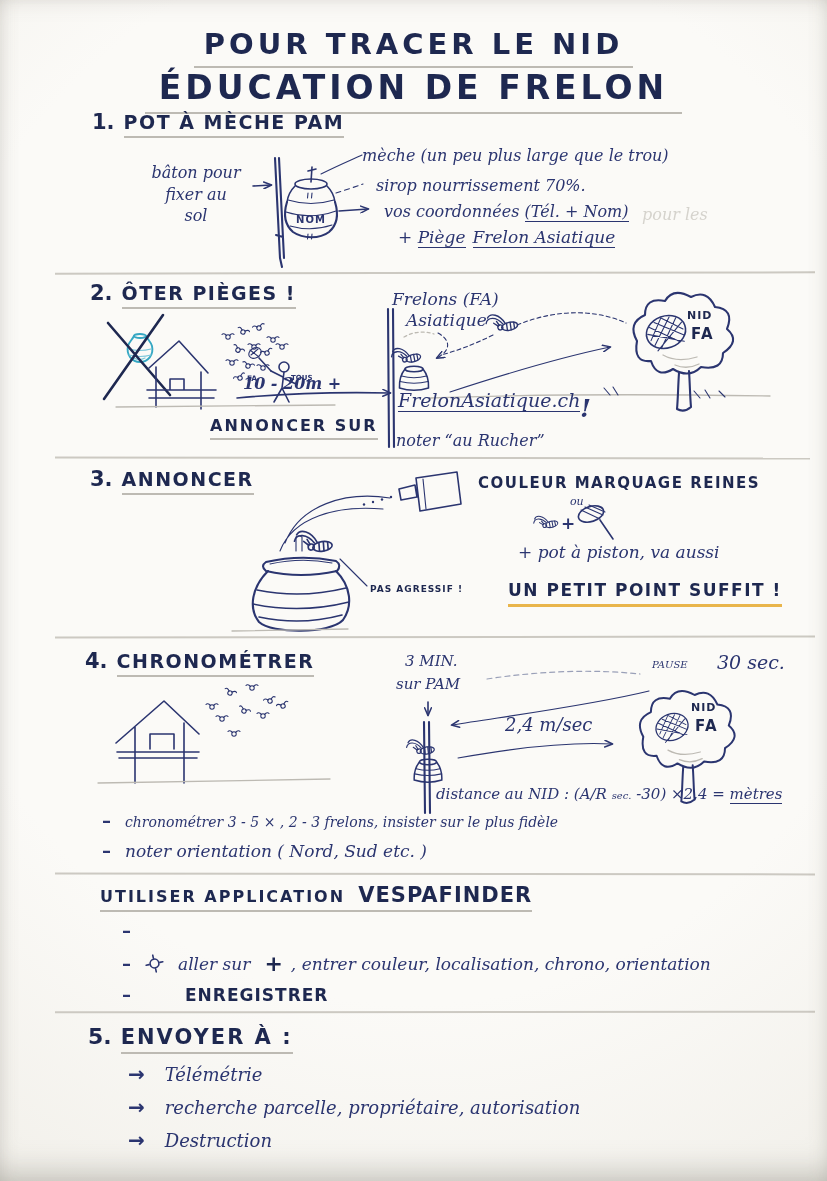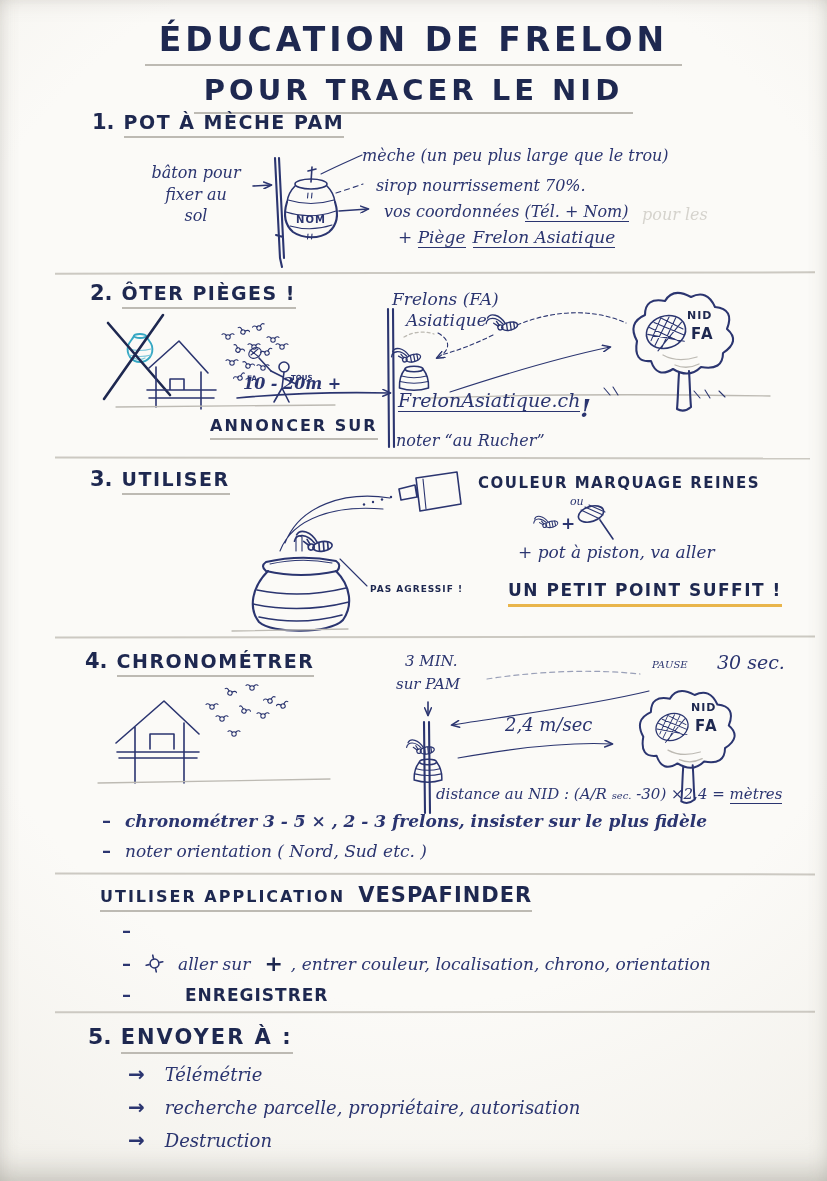--- a/index.html
+++ b/index.html
@@ -74,22 +74,22 @@
     <g id="g-nest">
       <g transform="rotate(-20)">
         <ellipse class="ink15" cx="0" cy="0" rx="20" ry="16" fill="#f3f1ec"></ellipse>
         <path class="ink1" d="M-14,-10 L10,14 M-18,-4 L14,15 M-8,-13 L16,9 M0,-15 L17,3 M14,-10 L-10,14 M18,-4 L-14,15 M8,-13 L-15,9 M0,-15 L-17,3"></path>
       </g>
     </g>
   </defs>
 </svg>
 
 <div class="title-wrap">
+  <div><span class="title2">POUR TRACER LE NID</span></div>
   <div><span class="title1">ÉDUCATION DE FRELON</span></div>
-  <div><span class="title2">POUR TRACER LE NID</span></div>
 </div>
 
 <div class="abs" style="left:92px;top:110px;">
   <span class="h-num">1.</span><span class="caps h-txt u-pencil">POT À MÈCHE PAM</span>
 </div>
 
 <div class="abs cursive" style="left:140px;top:162px;width:112px;text-align:center;font-size:16px;line-height:1.35;">
   <div>bâton pour</div>
   <div>fixer au</div>
   <div>sol</div>
@@ -194,21 +194,21 @@
 <div class="abs caps" style="left:687px;top:309px;font-size:11px;letter-spacing:1px;">NID</div>
 <div class="abs caps" style="left:691px;top:325px;font-size:15px;">FA</div>
 <div class="abs caps u-pencil" style="left:210px;top:416px;font-size:16px;letter-spacing:2px;">ANNONCER SUR</div>
 <div class="abs cursive u-ink" style="left:398px;top:389px;font-size:19px;">FrelonAsiatique.ch</div>
 <div class="abs cursive" style="left:580px;top:394px;font-size:25px;font-weight:700;">!</div>
 <div class="abs cursive" style="left:396px;top:431px;font-size:16px;">noter “au Rucher”</div>
 
 <div class="rule" style="left:55px;top:457px;width:755px;transform:rotate(0.08deg);"></div>
 
 <div class="abs" style="left:90px;top:467px;">
-  <span class="h-num">3.</span><span class="caps h-txt u-pencil">UTILISER</span>
+  <span class="h-num">3.</span><span class="caps h-txt u-pencil">ANNONCER</span>
 </div>
 
 <svg class="abs" style="left:0;top:465px;" width="827" height="175" viewBox="0 0 827 175">
   <g>
     <path class="ink15" d="M416,13 L457,7 L461,39 L420,46 Z M399,24 L415,20 L417,32 L401,35 Z"></path>
     <path class="ink1" d="M423,14 L426,44"></path>
     <circle class="fillInk" cx="391" cy="32" r="1.2"></circle>
       <circle class="fillInk" cx="382" cy="34.5" r="1.2"></circle>
     <circle class="fillInk" cx="373" cy="37" r="1.2"></circle>
       <circle class="fillInk" cx="364" cy="39.5" r="1.2"></circle>
@@ -233,21 +233,21 @@
     <ellipse class="ink15" cx="591" cy="49" rx="13" ry="7.5" transform="rotate(-18 591 49)"></ellipse>
     <path class="ink1" stroke-width="0.9" d="M581,45 L600,54 M585,42 L603,50 M589,40 L605,47"></path>
     <path class="ink15" d="M600,55 L613,74"></path>
   </g>
 </svg>
 
 <div class="abs caps" style="left:370px;top:584px;font-size:9px;letter-spacing:1px;">PAS AGRESSIF !</div>
 <div class="abs caps" style="left:478px;top:474px;font-size:15px;letter-spacing:1.5px;">COULEUR MARQUAGE REINES</div>
 <div class="abs cursive" style="left:570px;top:495px;font-size:11px;">ou</div>
 <div class="abs cursive" style="left:561px;top:513px;font-size:17px;font-weight:700;">+</div>
-<div class="abs cursive" style="left:518px;top:542px;font-size:17px;">+ pot à piston, va aller</div>
+<div class="abs cursive" style="left:518px;top:542px;font-size:17px;">+ pot à piston, va aussi</div>
 <div class="abs caps u-yellow" style="left:508px;top:580px;font-size:17px;letter-spacing:1.5px;">UN PETIT POINT SUFFIT !</div>
 
 <div class="rule" style="left:55px;top:636px;width:760px;transform:rotate(-0.07deg);"></div>
 
 <div class="abs" style="left:85px;top:649px;">
   <span class="h-num">4.</span><span class="caps h-txt u-pencil">CHRONOMÉTRER</span>
 </div>
 
 <svg class="abs" style="left:0;top:645px;" width="827" height="170" viewBox="0 0 827 170">
   <g>
@@ -287,21 +287,21 @@
 <div class="abs cursive" style="left:505px;top:714px;font-size:18px;">2,4 m/sec</div>
 <div class="abs caps" style="left:691px;top:701px;font-size:11px;letter-spacing:1px;">NID</div>
 <div class="abs caps" style="left:695px;top:717px;font-size:15px;">FA</div>
 
 <div class="abs cursive" style="left:436px;top:785px;font-size:15px;">
   <span>distance au NID : (A/R </span><span style="font-size:10px;">sec.</span><span> -30) ×2,4 = </span><span class="u-ink">mètres</span>
 </div>
 
 <div class="abs row" style="left:102px;top:810px;">
   <span class="dash">–</span>
-  <span class="cursive" style="font-size:17px;font-weight:bold;">chronométrer 3 - 5 × , 2 - 3 frelons, insister sur le plus fidèle</span>
+  <span class="cursive" style="font-size:14px;">chronométrer 3 - 5 × , 2 - 3 frelons, insister sur le plus fidèle</span>
 </div>
 <div class="abs row" style="left:102px;top:840px;">
   <span class="dash">–</span>
   <span class="cursive" style="font-size:17px;">noter orientation ( Nord, Sud etc. )</span>
 </div>
 
 <div class="rule" style="left:55px;top:873px;width:760px;transform:rotate(0.06deg);"></div>
 
 <div class="abs u-pencil" style="left:100px;top:883px;">
   <span class="caps" style="font-size:16px;letter-spacing:2px;">UTILISER APPLICATION</span>

